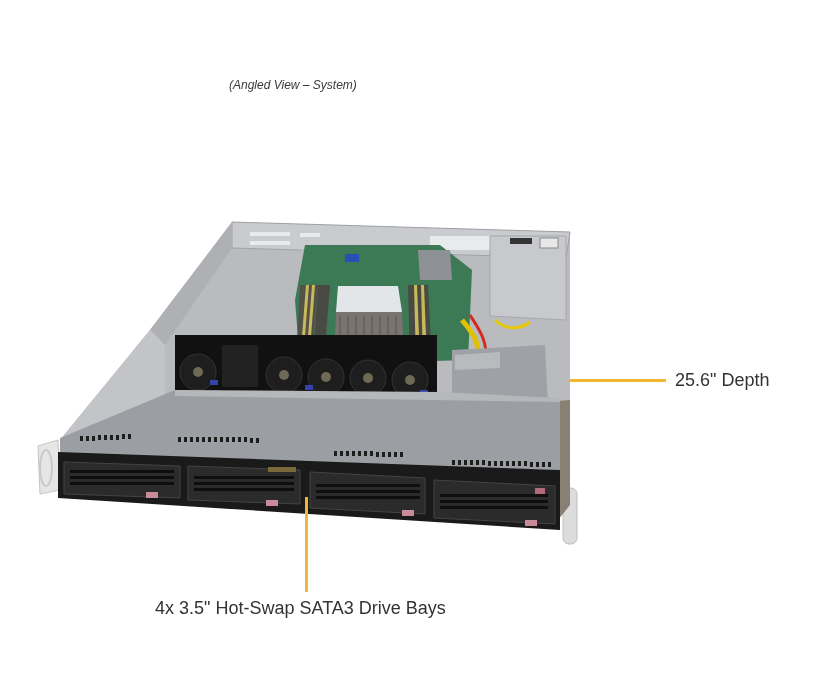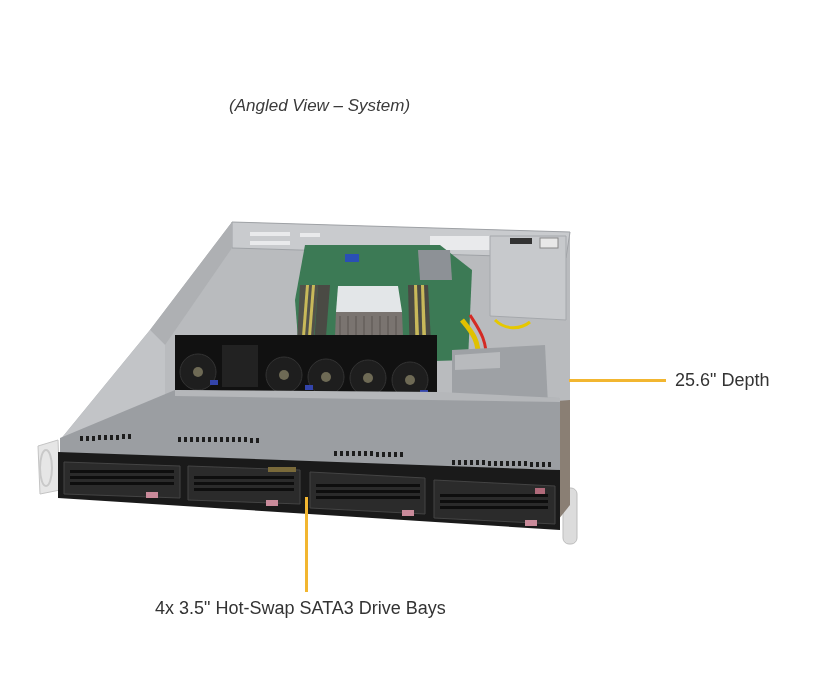--- a/index.html
+++ b/index.html
@@ -11,22 +11,22 @@
       width: 816px;
       height: 694px;
       position: relative;
       overflow: hidden;
       font-family: "Liberation Sans", sans-serif;
       color: #333333;
     }
     .caption {
       position: absolute;
       left: 229px;
-      top: 96px;
-      font-size: 17px;
+      top: 78px;
+      font-size: 12px;
       font-style: italic;
       color: #3a3a3a;
       letter-spacing: 0px;
       white-space: nowrap;
     }
     .label {
       position: absolute;
       font-size: 18px;
       color: #333333;
       white-space: nowrap;

